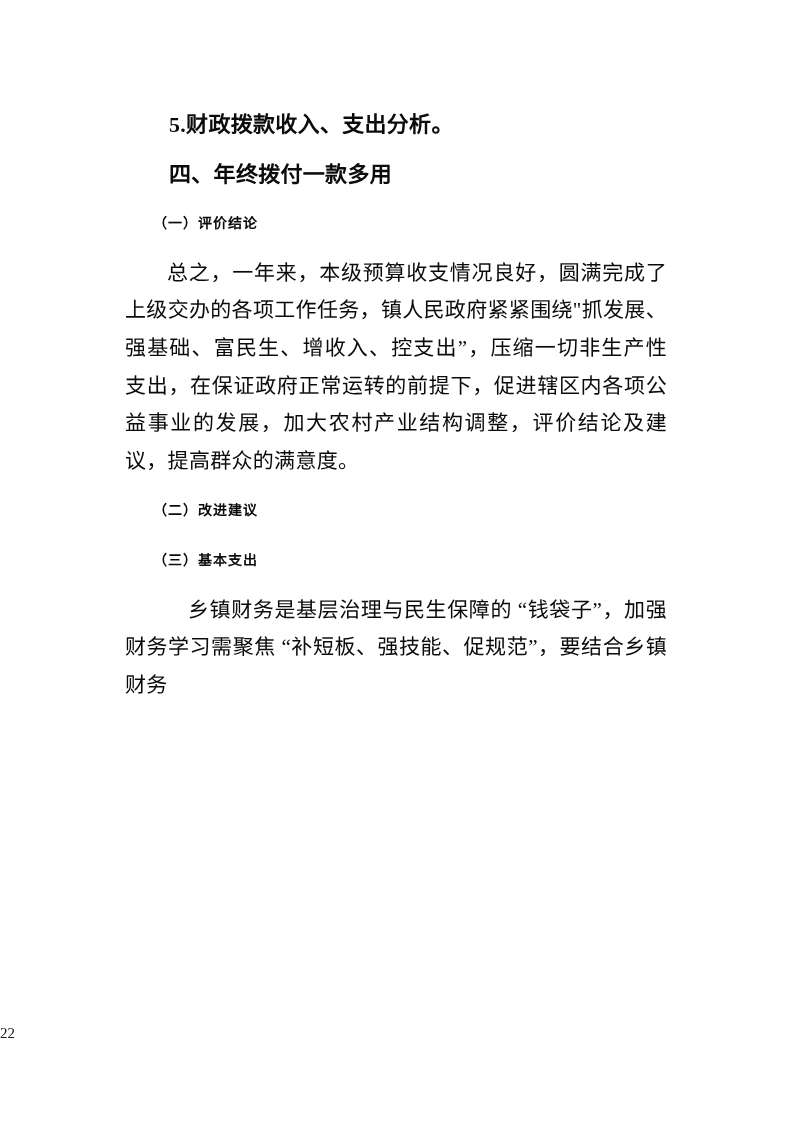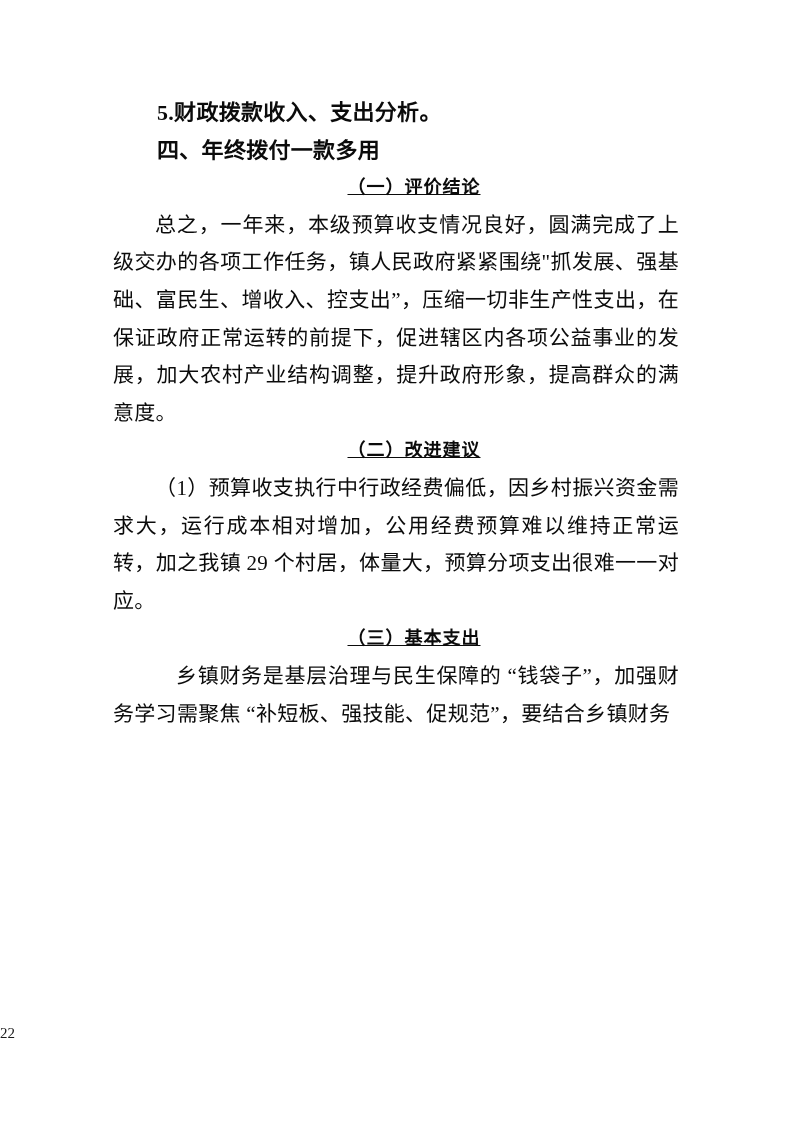--- a/index.html
+++ b/index.html
@@ -16,41 +16,40 @@
     font-family: "Liberation Serif", "DejaVu Serif", serif;
     color: #0b0b0b;
   }
   .doc {
     position: absolute;
     left: 113px;
     top: 94px;
     width: 566px;
   }
   .blk {
-    margin: 0;
+    margin: 12px;
     padding: 0;
     font-size: 21px;
     line-height: 37.6px;
     font-weight: normal;
     text-align: justify;
     letter-spacing: 0.3px;
   }
   .heading-lv1 {
     font-weight: bold;
     font-size: 22px;
     text-indent: 2em;
     text-align: left;
   }
   .heading-lv2 {
     font-weight: bold;
-    font-size: 18px;
+    font-size: 14px;
     text-indent: 2em;
-    text-align: center;
+    text-align: left;
     letter-spacing: 1px;
-    text-decoration: underline;
   }
   .para {
     text-indent: 2em;
   }
   .para-indent3 {
     text-indent: 3em;
   }
   .page-number {
     position: absolute;
     top: 1023px;
@@ -68,25 +67,24 @@
 <div class="page">
   <div class="doc">
 
     <h3 class="blk heading-lv1">5.财政拨款收入、支出分析。</h3>
 
 
     <h2 class="blk heading-lv1">四、年终拨付一款多用</h2>
 
     <h3 class="blk heading-lv2">（一）评价结论</h3>
 
-    <p class="blk para">总之，一年来，本级预算收支情况良好，圆满完成了上级交办的各项工作任务，镇人民政府紧紧围绕"抓发展、强基础、富民生、增收入、控支出”，压缩一切非生产性支出，在保证政府正常运转的前提下，促进辖区内各项公益事业的发展，加大农村产业结构调整，提升政府形象，提高群众的满意度。</p>
+    <p class="blk para">总之，一年来，本级预算收支情况良好，圆满完成了上级交办的各项工作任务，镇人民政府紧紧围绕"抓发展、强基础、富民生、增收入、控支出”，压缩一切非生产性支出，在保证政府正常运转的前提下，促进辖区内各项公益事业的发展，加大农村产业结构调整，评价结论及建议，提高群众的满意度。</p>
 
     <h3 class="blk heading-lv2">（二）改进建议</h3>
 
-    <p class="blk para">（1）预算收支执行中行政经费偏低，因乡村振兴资金需求大，运行成本相对增加，公用经费预算难以维持正常运转，加之我镇 29 个村居，体量大，预算分项支出很难一一对应。</p>
 
 
     <h3 class="blk heading-lv2">（三）基本支出</h3>
 
     <p class="blk para-indent3">乡镇财务是基层治理与民生保障的 “钱袋子”，加强财务学习需聚焦 “补短板、强技能、促规范”，要结合乡镇财务</p>
 
   </div>
 
   <div class="page-number">22</div>
 </div>

